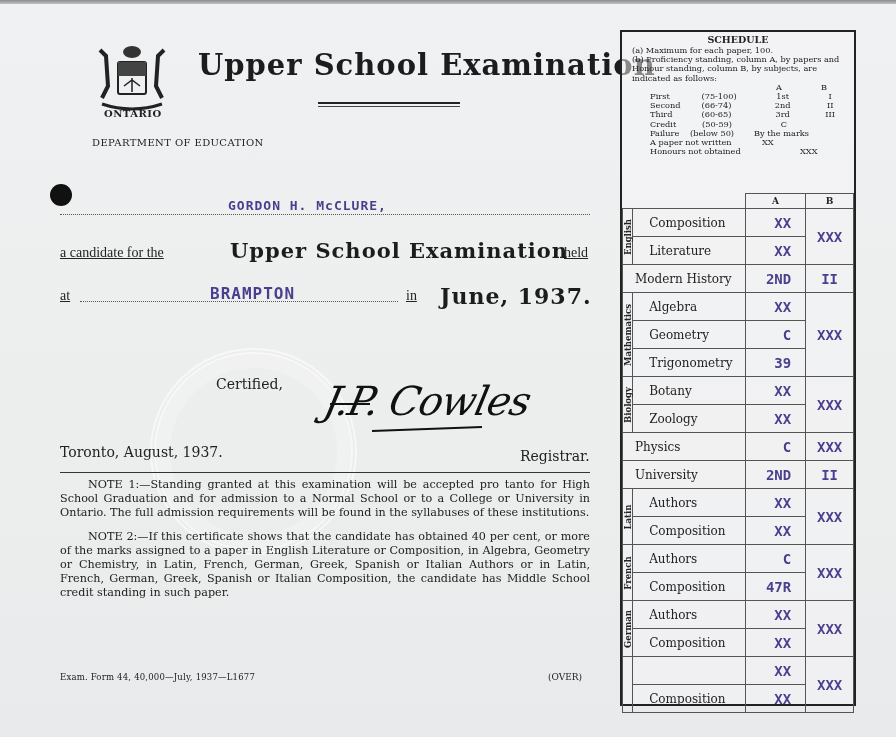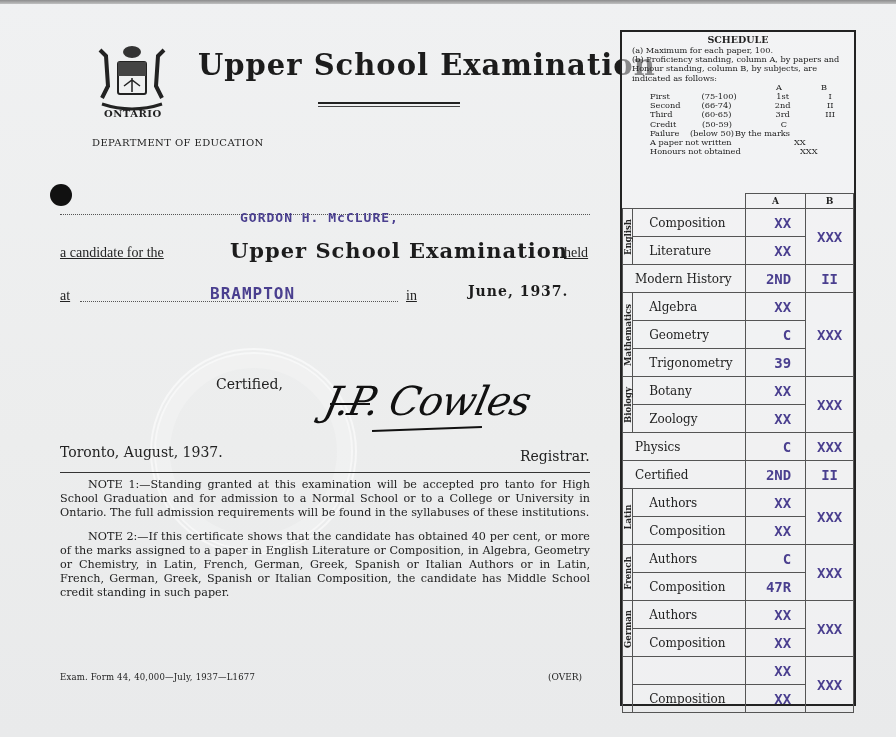--- a/index.html
+++ b/index.html
@@ -22,25 +22,25 @@
     }
     .crest { position:absolute; left:94px; top:42px; width:76px; height:74px; }
     .ontario { position:absolute; left:104px; top:108px; font-size:10px; font-weight:bold; letter-spacing:.5px; }
     .dept { position:absolute; left:48px; top:137px; font-size:10px; letter-spacing:.4px;margin-left:44px; }
     .main-title { position:absolute; left:198px; top:48px; font-size:29px; }
     .title-rule1 { position:absolute; left:318px; top:102px; width:142px; height:2px; background:#222; }
     .title-rule2 { position:absolute; left:318px; top:106px; width:142px; height:1px; background:#444; }
     .hole { position:absolute; left:50px; top:184px; width:22px; height:22px; border-radius:50%; background:#111; }
     .dotted { position:absolute; border-bottom: 1.5px dotted #555; height:0; }
     .stamp { font-family:"DejaVu Sans Mono","Liberation Mono",monospace; color:#4a3f8f; font-weight:bold; letter-spacing:1px; }
-    .name { position:absolute; left:240px; top:198px; font-size:13px;margin-top:12px; }
+    .name { position:absolute; left:228px; top:198px; font-size:13px; }
     .line-text { position:absolute; font-size:14px; font-family:"Liberation Serif","DejaVu Serif",serif;text-decoration:underline; }
     .held-title { position:absolute; left:230px; top:238px; font-size:21px; }
     .place { position:absolute; left:210px; top:284px; font-size:16px; }
-    .date-big { position:absolute; left:468px; top:283px; font-size:14px; }
+    .date-big { position:absolute; left:440px; top:283px; font-size:22px; }
     .entitled { position:absolute; left:60px; top:323px; font-size:15px; font-family:"DejaVu Serif",serif; }
     .seal { position:absolute; left:150px; top:348px; width:195px; height:195px; border-radius:50%;
       border:6px double rgba(255,255,255,.7); box-shadow: inset 0 0 0 14px rgba(255,255,255,.25); opacity:.8; }
     .certified { position:absolute; left:216px; top:376px; font-size:14px; font-family:"DejaVu Serif",serif; }
     .signature { position:absolute; left:325px; top:378px; font-size:40px; font-family:"DejaVu Serif",serif; font-style:italic; color:#111; transform: skewX(-12deg); letter-spacing:-1px; }
     .sig-line { position:absolute; left:330px; top:403px; width:40px; height:2px; background:#111; }
     .sig-under { position:absolute; left:372px; top:428px; width:110px; height:2px; background:#111; transform:rotate(-2deg); }
     .toronto { position:absolute; left:60px; top:444px; font-size:14px; font-family:"DejaVu Serif",serif; }
     .registrar { position:absolute; left:520px; top:448px; font-size:14px; font-family:"DejaVu Serif",serif; }
     .hr { position:absolute; left:60px; top:472px; width:530px; height:1px; background:#333; }
@@ -148,24 +148,24 @@
           <span style="width:56px;text-align:center">3rd</span>
           <span style="width:40px;text-align:center">III</span>
         </div>
       <div class="row" style="padding-left:18px;">
           <span style="width:52px">Credit</span>
           <span style="width:54px">(50-59)</span>
           <span style="width:56px;text-align:center">C</span>
         </div>
       <div class="row" style="padding-left:18px;">
           <span style="width:40px">Failure</span>
-          <span style="width:45px">(below 50)</span>
+          <span style="width:64px">(below 50)</span>
           <span>By the marks</span>
         </div>
-      <div class="row" style="padding-left:18px;gap:32px;">
+      <div class="row" style="padding-left:18px;">
           <span style="width:112px">A paper not written</span>
           <span>XX</span>
         </div>
       <div class="row" style="padding-left:18px;">
           <span style="width:150px">Honours not obtained</span>
           <span>XXX</span>
         </div>
     </div>
 
     <div class="grid">
@@ -226,21 +226,21 @@
           <td class="a"><span class="val">XX</span></td>
         </tr>
 
         <tr>
           <td colspan="2" style="padding-left:12px;">Physics</td>
           <td class="a"><span class="val">C</span></td>
           <td class="b"><span class="val">XXX</span></td>
         </tr>
 
         <tr>
-          <td colspan="2" style="padding-left:12px;">Certified</td>
+          <td colspan="2" style="padding-left:12px;">University</td>
           <td class="a"><span class="val">2ND</span></td>
           <td class="b"><span class="val">II</span></td>
         </tr>
 
         <tr>
           <td class="group" rowspan="2">
                 <span>Latin</span>
               </td>
           <td class="subj">Authors</td>
           <td class="a"><span class="val">XX</span></td>

